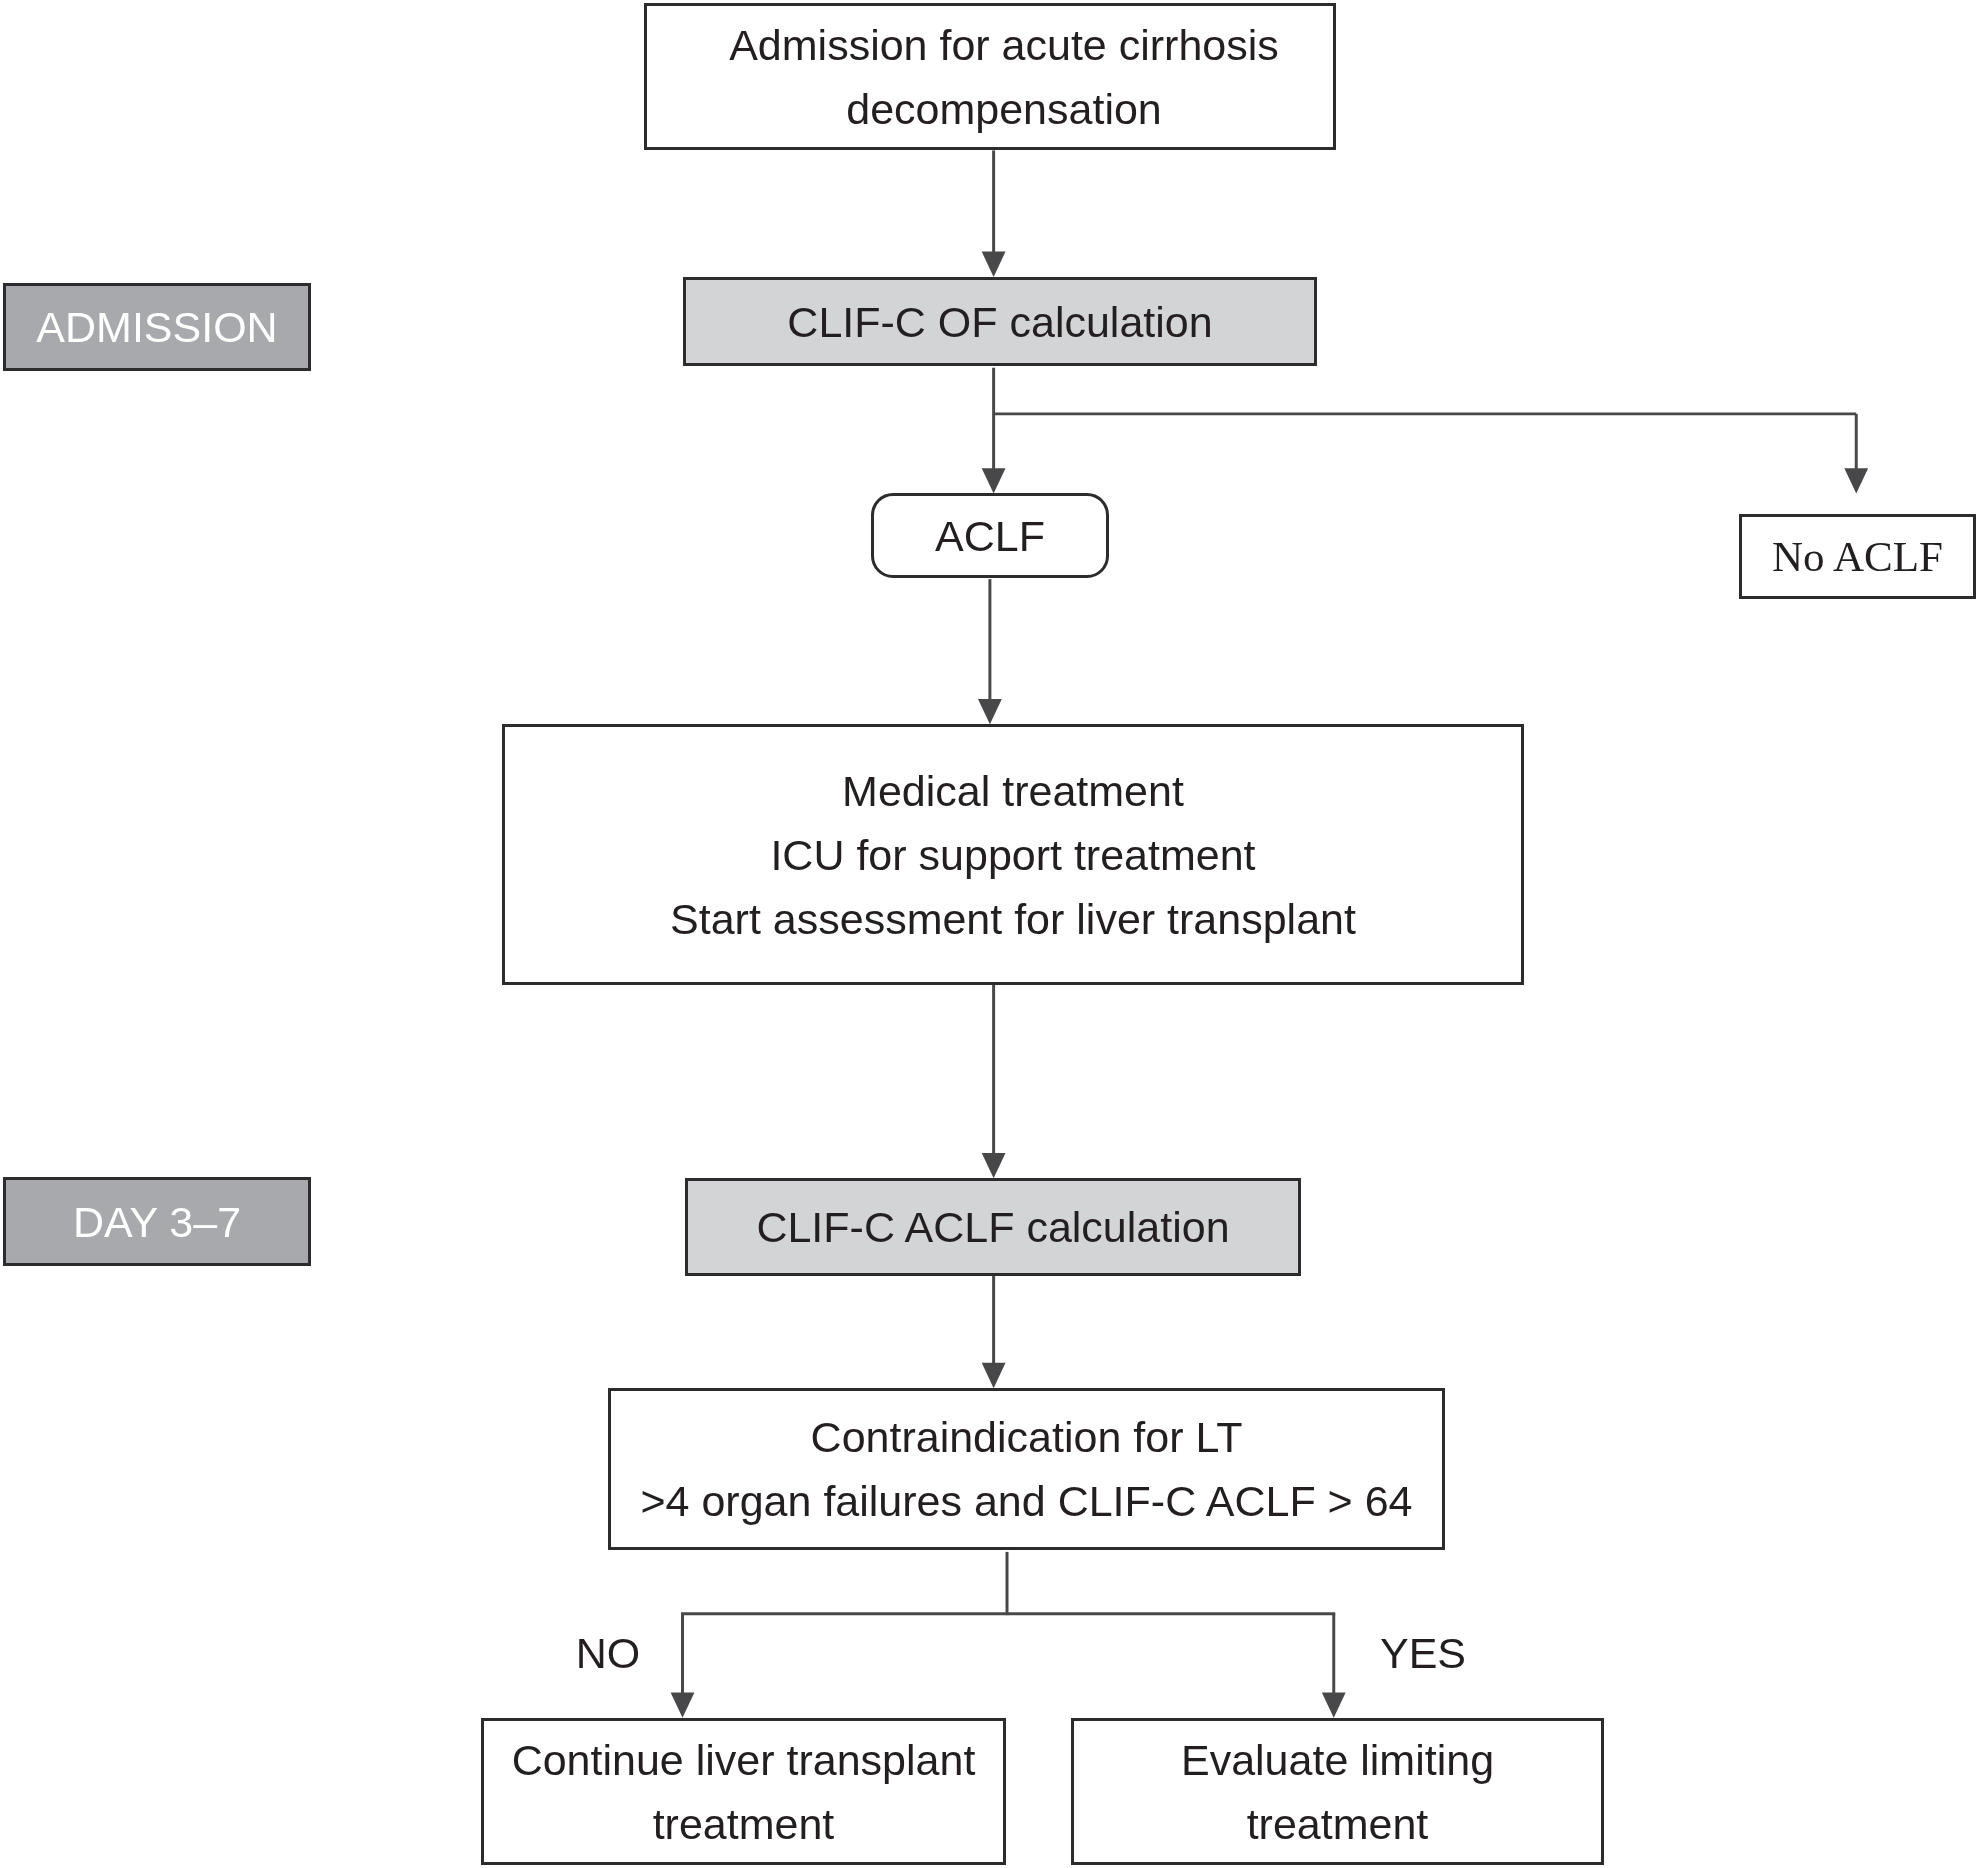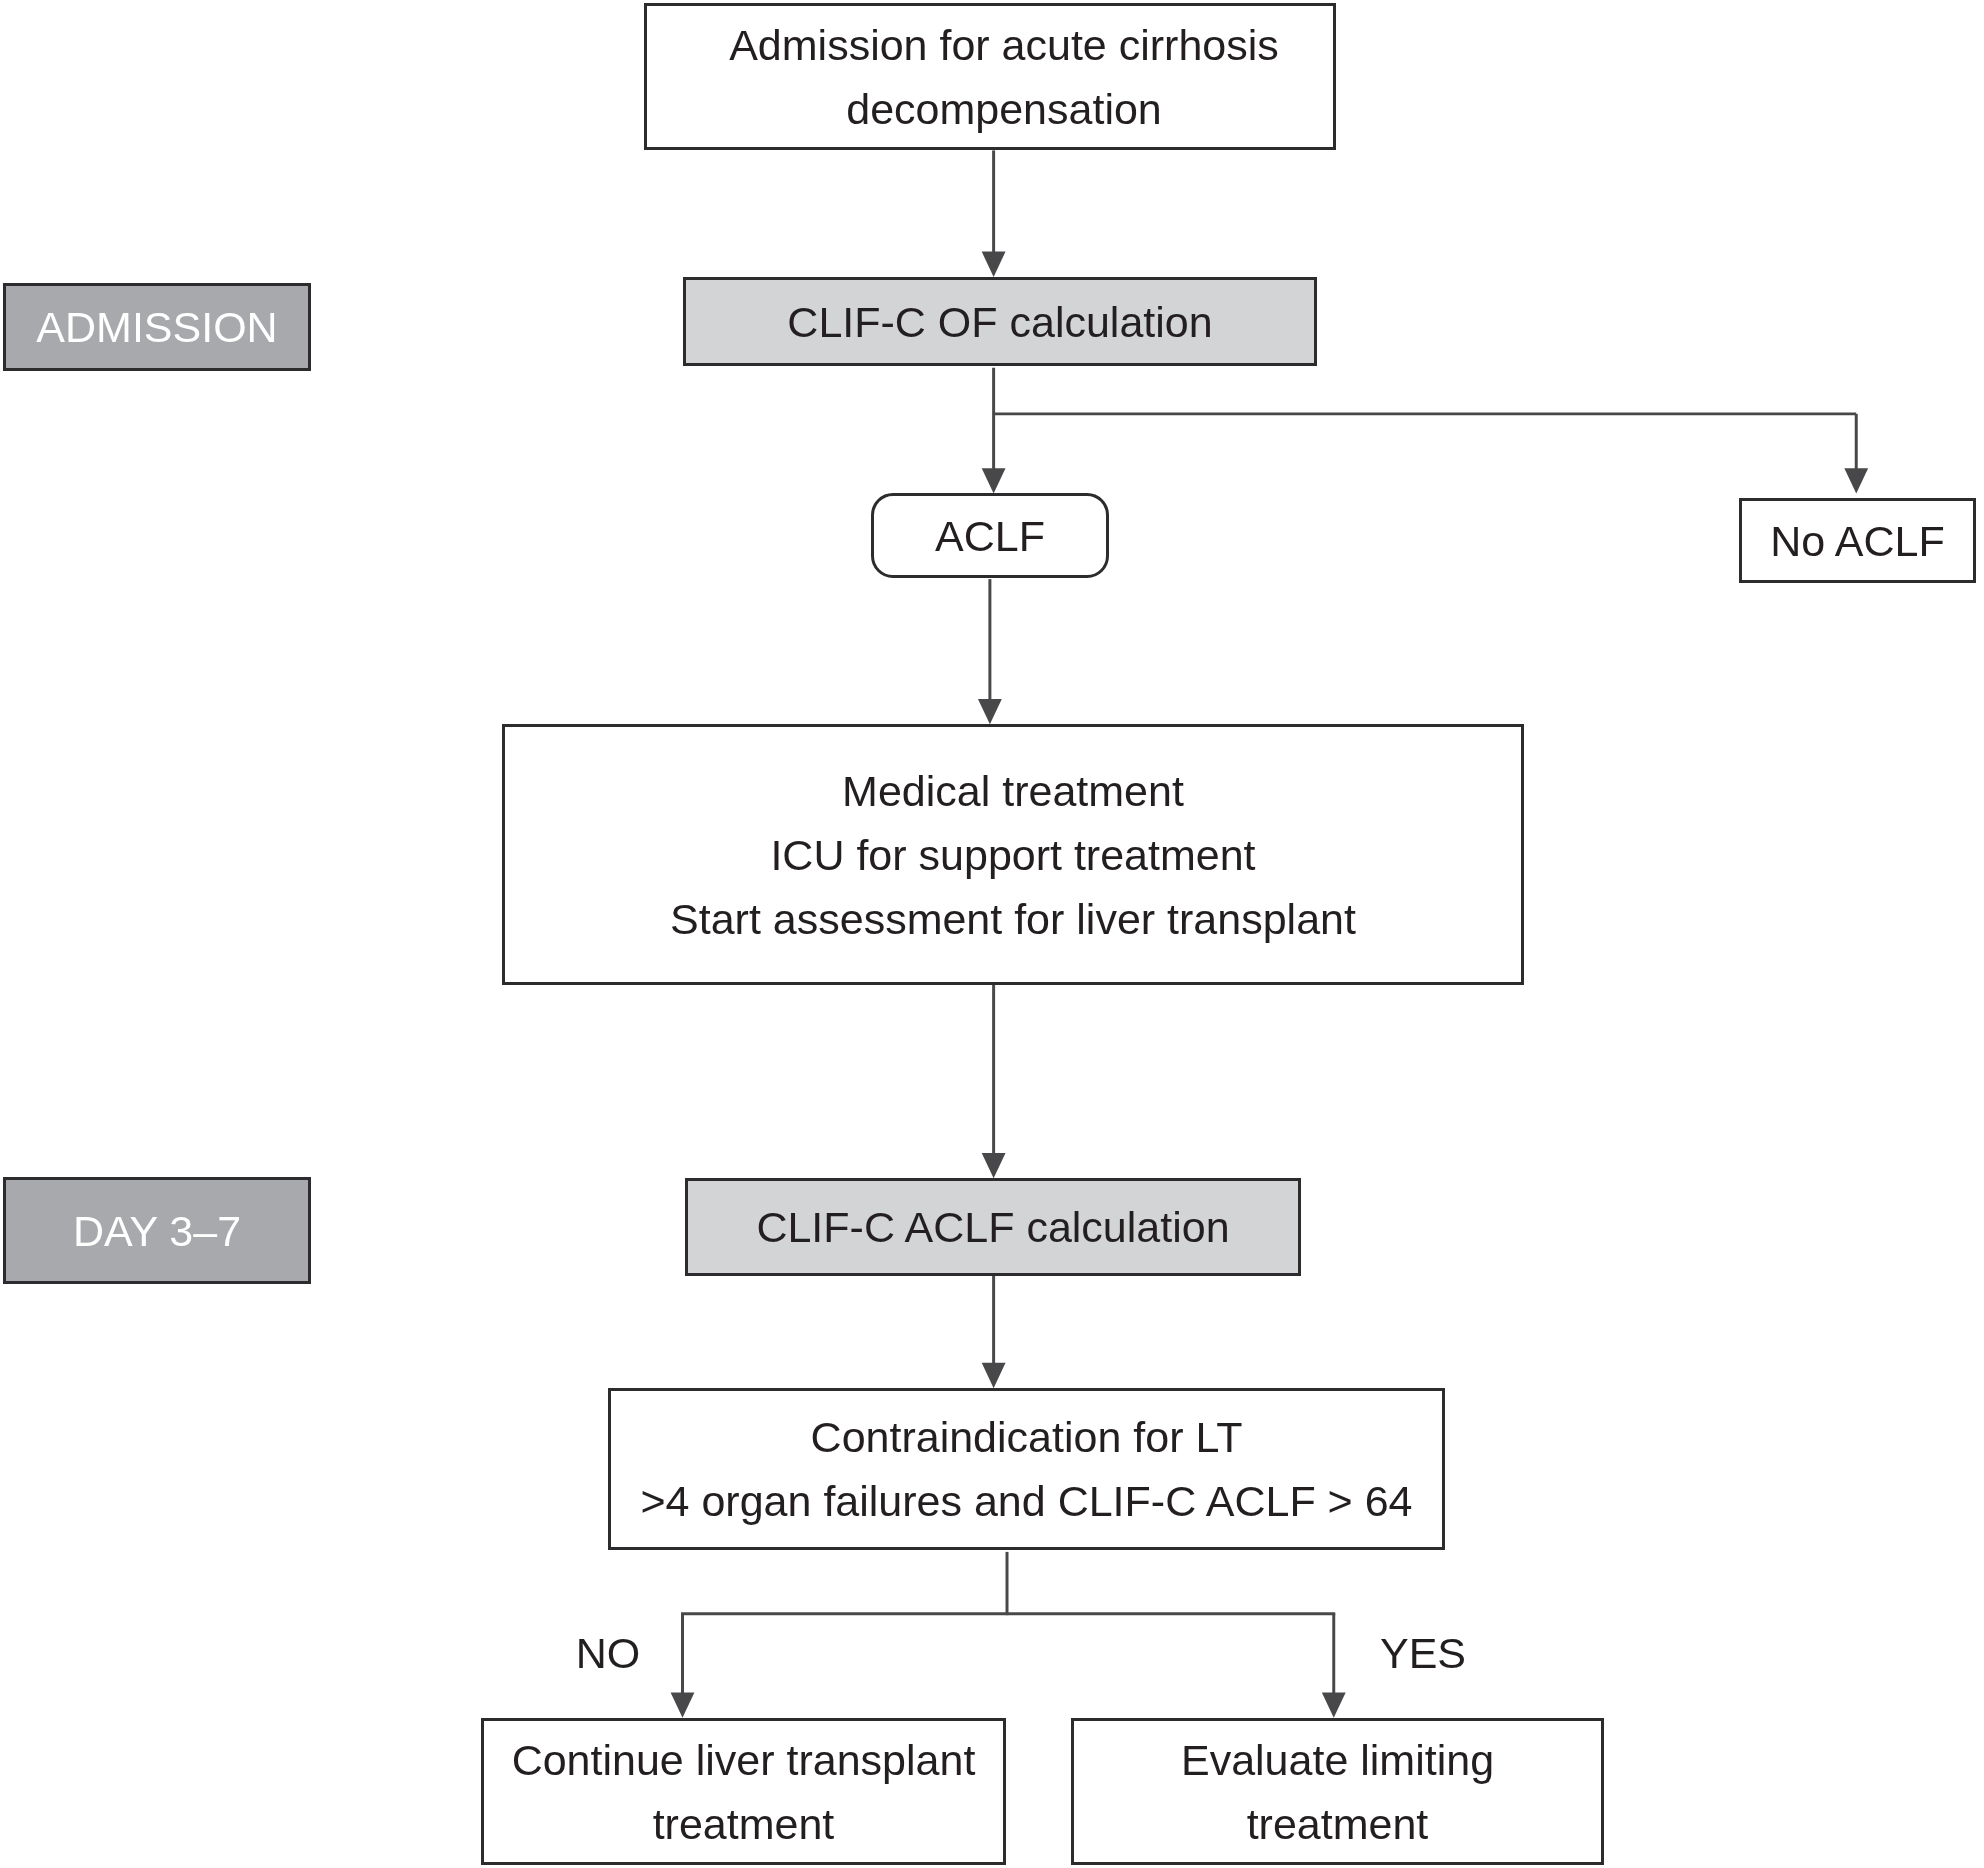--- a/index.html
+++ b/index.html
@@ -71,31 +71,31 @@
   </div>
 
   <div class="node calc" style="left:683px; top:277px; width:634px; height:89px;">
     <span>CLIF-C OF calculation</span>
   </div>
 
   <div class="node" style="left:871px; top:493px; width:238px; height:85px;border-radius:22px;">
     <span>ACLF</span>
   </div>
 
-  <div class="node" style="left:1739px; top:498px; width:237px; height:85px;">
+  <div class="node" style="left:1739px; top:514px; width:237px; height:85px;font-family:Liberation Serif, serif;">
     <span>No ACLF</span>
   </div>
 
   <div class="node" style="left:502px; top:724px; width:1022px; height:261px;justify-content:center;">
     <span>Medical treatment</span>
     <span>ICU for support treatment</span>
     <span>Start assessment for liver transplant</span>
   </div>
 
-  <div class="node stage" style="left:3px; top:1177px; width:308px; height:107px;">
+  <div class="node stage" style="left:3px; top:1177px; width:308px; height:89px;">
     <span>DAY 3–7</span>
   </div>
 
   <div class="node calc" style="left:685px; top:1178px; width:616px; height:98px;">
     <span>CLIF-C ACLF calculation</span>
   </div>
 
   <div class="node" style="left:608px; top:1388px; width:837px; height:162px;">
     <span>Contraindication for LT</span>
     <span>&gt;4 organ failures and CLIF-C ACLF &gt; 64</span>

